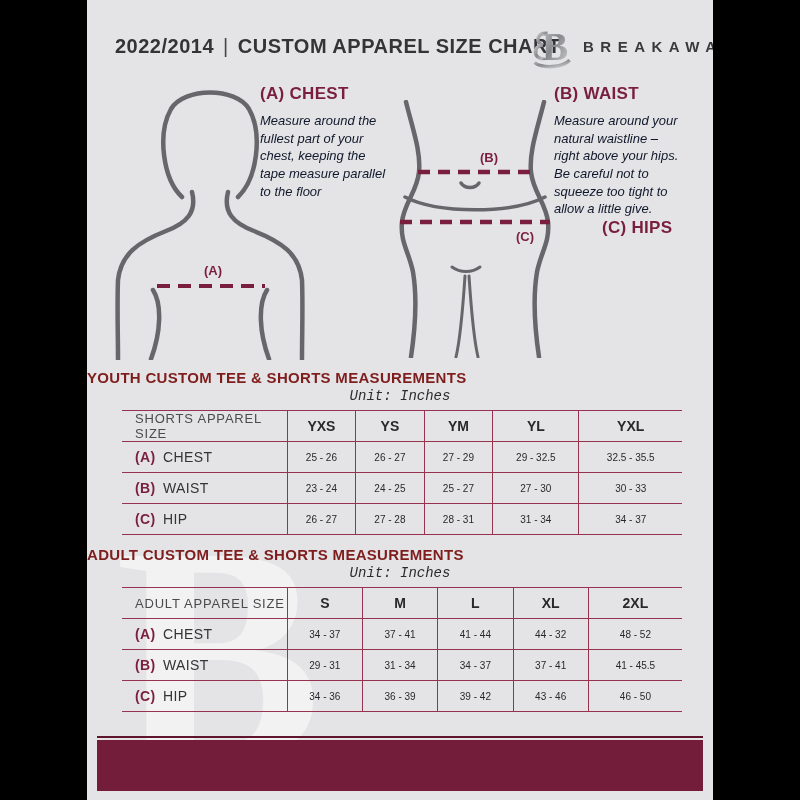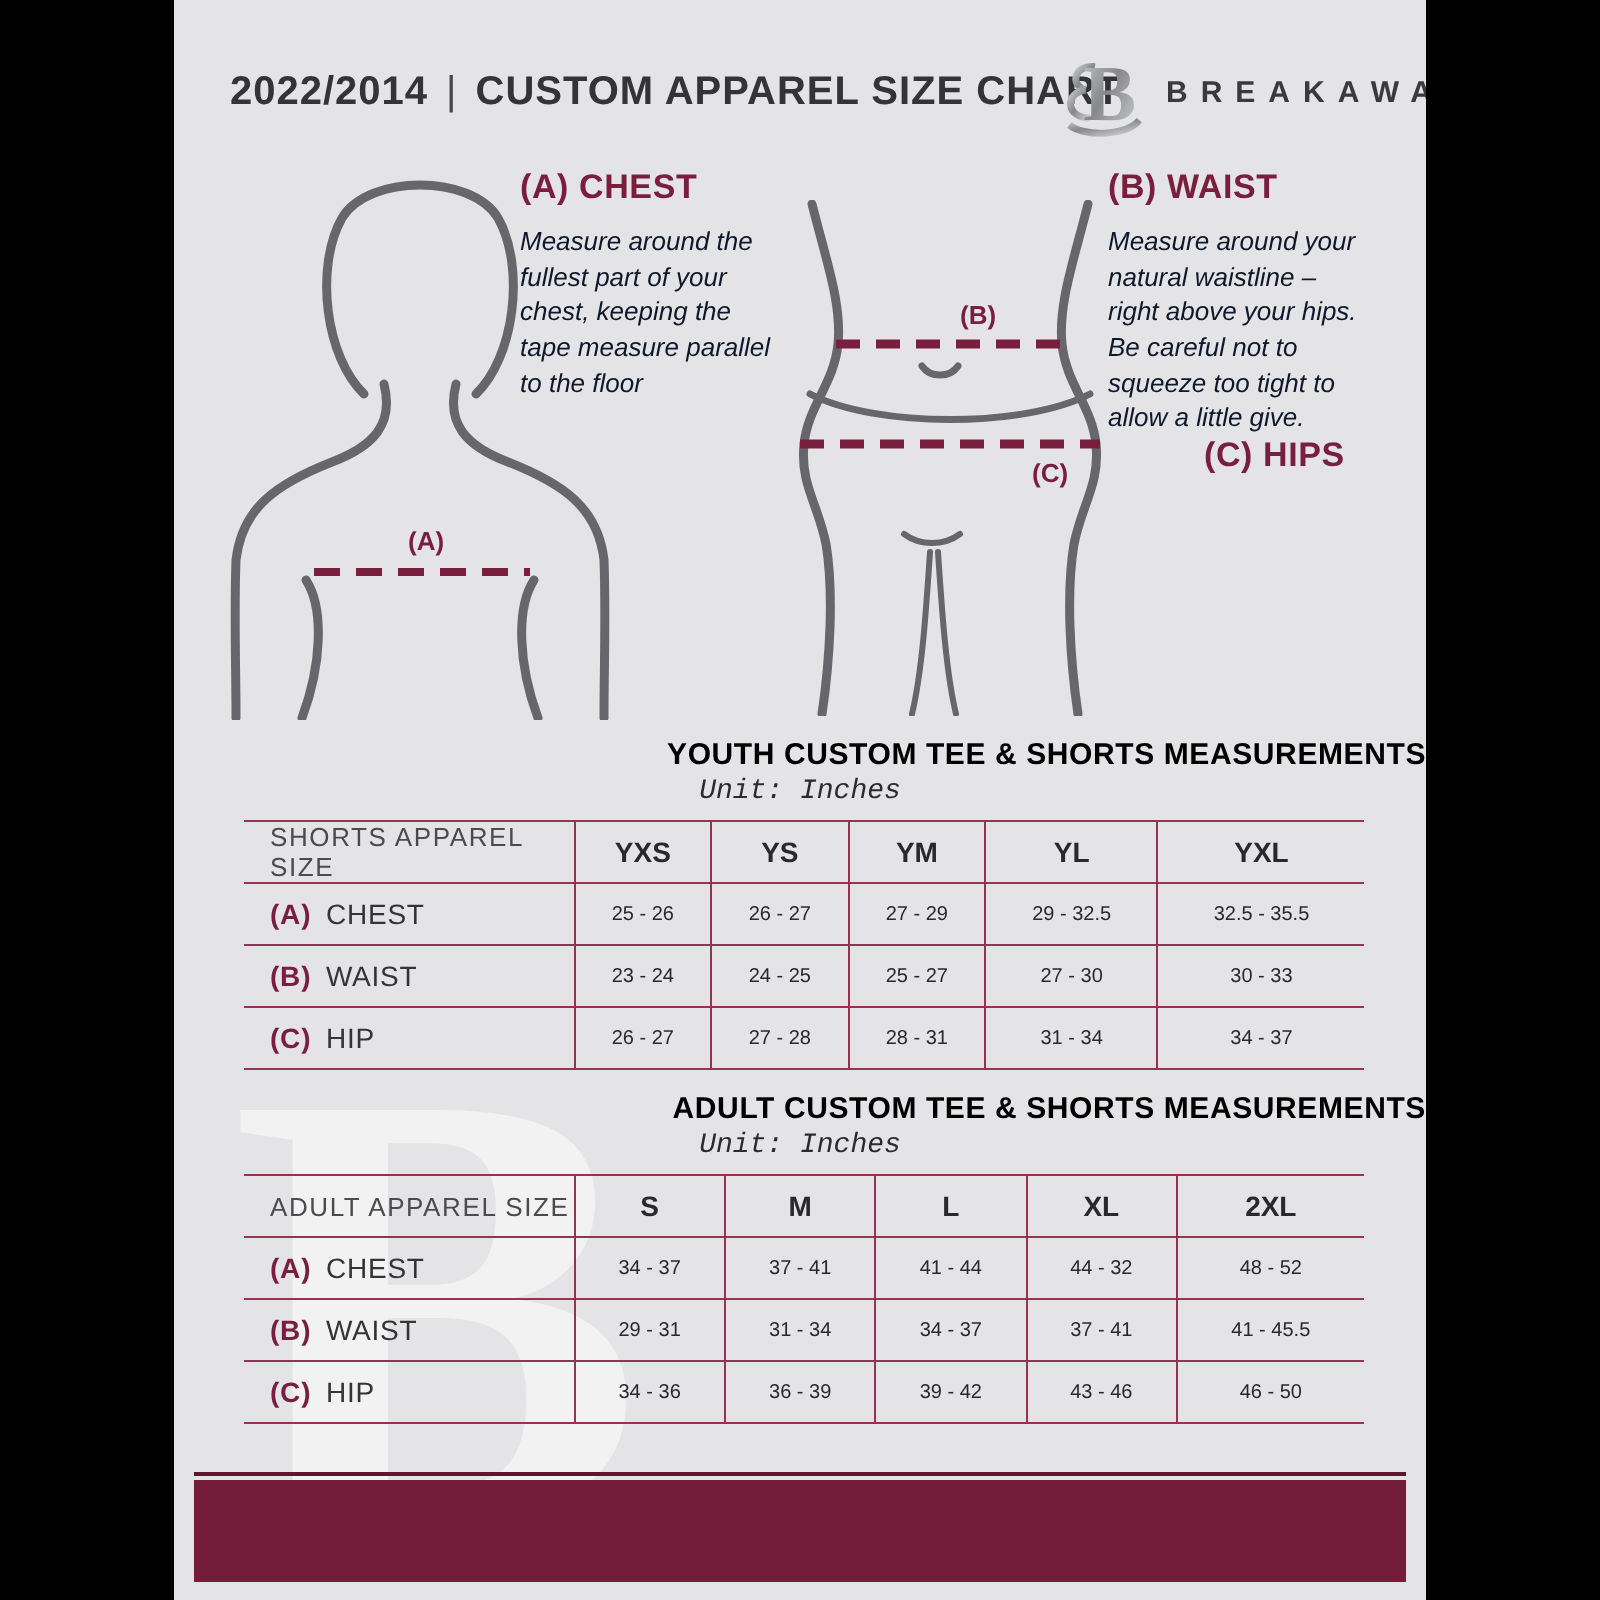--- a/index.html
+++ b/index.html
@@ -28,22 +28,22 @@
 
   
   .instr { position:absolute; width:158px; z-index:2; }
   .instr h3 { font-size:17px; font-weight:800; color:#7a1e3d; letter-spacing:.3px; margin-bottom:8px; }
   .instr p { font-size:13px; font-style:italic; color:#0f172a; line-height:1.36; white-space:pre-line; }
   .instr-a { left:173px; top:84px; }
   .instr-b { left:467px; top:84px; width:156px; }
   .instr-c { left:467px; top:218px; width:164px;margin-left:48px; }
 
   
-  .sec-title { position:absolute; width:100%; text-align:right; font-size:15px; font-weight:bold;
-    color:#000000; letter-spacing:.3px; z-index:2; }
+  .sec-title { position:absolute; width:100%; text-align:left; font-size:15px; font-weight:bold;
+    color:#7f1d1d; letter-spacing:.3px; z-index:2; }
   .sec-unit { position:absolute; width:100%; text-align:center; font-size:14px; font-style:italic;
     color:#2b2b2d; z-index:2;font-family:Liberation Mono, monospace; }
 
   
   .size-table { position:absolute; left:35px; width:560px; border-collapse:collapse; z-index:2; }
   .size-table tr { height:31px; }
   .size-table th, .size-table td { border-top:1.5px solid #963351; text-align:center;
     font-size:10px; color:#29292b; padding:0; }
   .size-table tr:last-child th, .size-table tr:last-child td { border-bottom:1.5px solid #963351; }
   .size-table th + th, .size-table td + td { border-left:1.5px solid #963351; }

